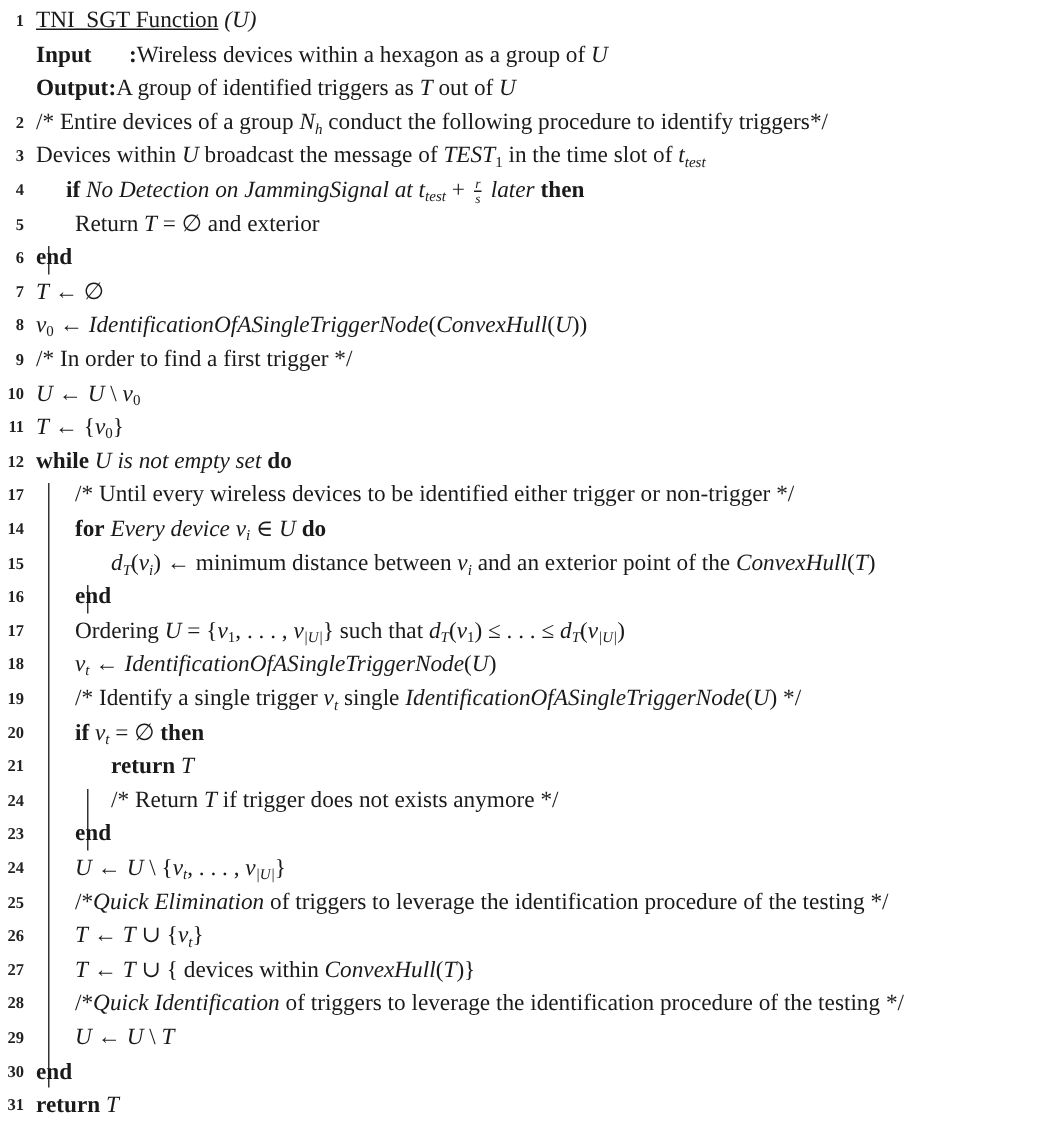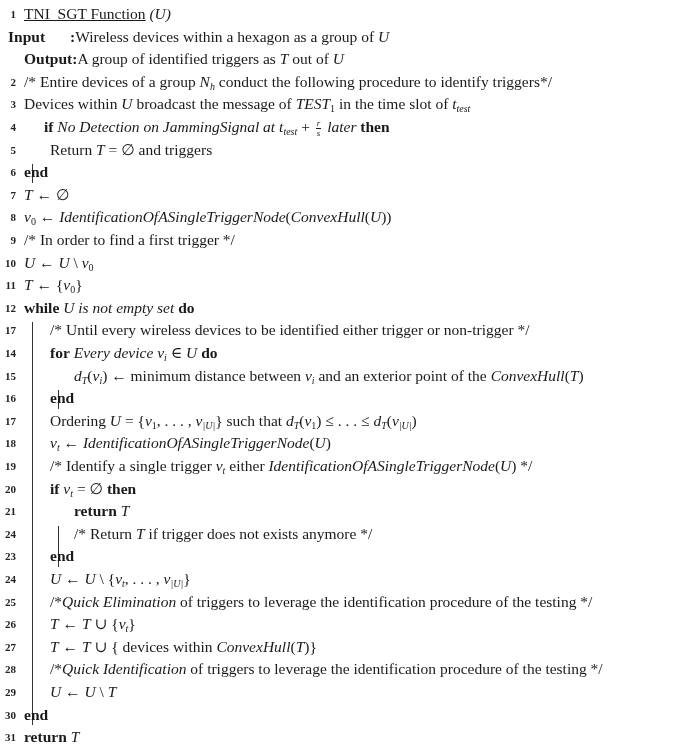--- a/index.html
+++ b/index.html
@@ -39,21 +39,21 @@
 
   <div class="line" style="top: 3px; height: 22.6px; line-height: 22.6px;">
     <span class="ln">1</span>
     <span class="content" style="left:24px;">
       <span class="u">TNI_SGT Function</span>
       <i>(U)</i>
     </span>
   </div>
 
   <div class="line" style="top: 25.6px; height: 22.6px; line-height: 22.6px;">
-    <span class="content" style="left:8px;">
+    <span class="content" style="left:24px;">
       <b style="display:inline-block;width:62px;">Input</b><b>:</b><span>Wireless devices within a hexagon as a group of <i>U</i></span>
     </span>
   </div>
 
   <div class="line" style="top: 48.2px; height: 22.6px; line-height: 22.6px;">
     <span class="content" style="left:24px;">
       <b>Output</b><b>:</b><span>A group of identified triggers as <i>T</i> out of <i>U</i></span>
     </span>
   </div>
 
@@ -67,21 +67,21 @@
     <span class="content" style="left:24px;"><span>Devices within </span><i>U</i><span> broadcast the message of </span><i>TEST</i><sub>1</sub><span> in the time slot of </span><i>t</i><sub><i>test</i></sub></span>
   </div>
 
   <div class="line" style="top: 116px; height: 22.6px; line-height: 22.6px;">
     <span class="ln">4</span>
     <span class="content" style="left:24px;margin-left:20px;"><b>if</b> <i>No Detection on JammingSignal at </i><i>t</i><sub><i>test</i></sub><span> + </span><span class="frac"><span class="num">r</span><span>s</span></span><i> later </i><b>then</b></span>
   </div>
 
   <div class="line" style="top: 138.6px; height: 22.6px; line-height: 22.6px;">
     <span class="ln">5</span>
-    <span class="content" style="left:50px;"><span>Return </span><i>T</i><span> = ∅ and triggers</span></span>
+    <span class="content" style="left:50px;"><span>Return </span><i>T</i><span> = ∅ and exterior</span></span>
   </div>
 
   <div class="line" style="top: 161.2px; height: 22.6px; line-height: 22.6px;">
     <span class="ln">6</span>
     <span class="content" style="left:24px;"><b>end</b></span>
   </div>
 
   <div class="line" style="top: 183.8px; height: 22.6px; line-height: 22.6px;">
     <span class="ln">7</span>
     <span class="content" style="left:24px;"><i>T</i><span> ← ∅</span></span>
@@ -137,21 +137,21 @@
     <span class="content" style="left:50px;"><span>Ordering </span><i>U</i><span> = {</span><i>v</i><sub>1</sub><span>, . . . , </span><i>v</i><sub><i>|U|</i></sub><span>} such that </span><i>d</i><sub><i>T</i></sub><span>(</span><i>v</i><sub>1</sub><span>) ≤ . . . ≤ </span><i>d</i><sub><i>T</i></sub><span>(</span><i>v</i><sub><i>|U|</i></sub><span>)</span></span>
   </div>
 
   <div class="line" style="top: 432.4px; height: 22.6px; line-height: 22.6px;">
     <span class="ln">18</span>
     <span class="content" style="left:50px;"><i>v</i><sub><i>t</i></sub><span> ← </span><i>IdentificationOfASingleTriggerNode</i><span>(</span><i>U</i><span>)</span></span>
   </div>
 
   <div class="line" style="top: 455px; height: 22.6px; line-height: 22.6px;">
     <span class="ln">19</span>
-    <span class="content" style="left:50px;"><span>/* Identify a single trigger </span><i>v</i><sub><i>t</i></sub><span> either </span><i>IdentificationOfASingleTriggerNode</i><span>(</span><i>U</i><span>) */</span></span>
+    <span class="content" style="left:50px;"><span>/* Identify a single trigger </span><i>v</i><sub><i>t</i></sub><span> single </span><i>IdentificationOfASingleTriggerNode</i><span>(</span><i>U</i><span>) */</span></span>
   </div>
 
   <div class="line" style="top: 477.6px; height: 22.6px; line-height: 22.6px;">
     <span class="ln">20</span>
     <span class="content" style="left:50px;"><b>if</b> <i>v</i><sub><i>t</i></sub><span> = ∅ </span><b>then</b></span>
   </div>
 
   <div class="line" style="top: 500.2px; height: 22.6px; line-height: 22.6px;">
     <span class="ln">21</span>
     <span class="content" style="left:74px;"><b>return</b> <i>T</i></span>

